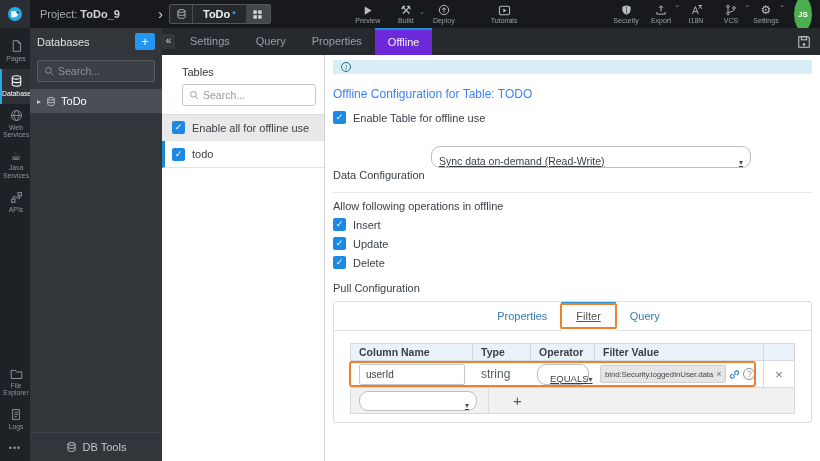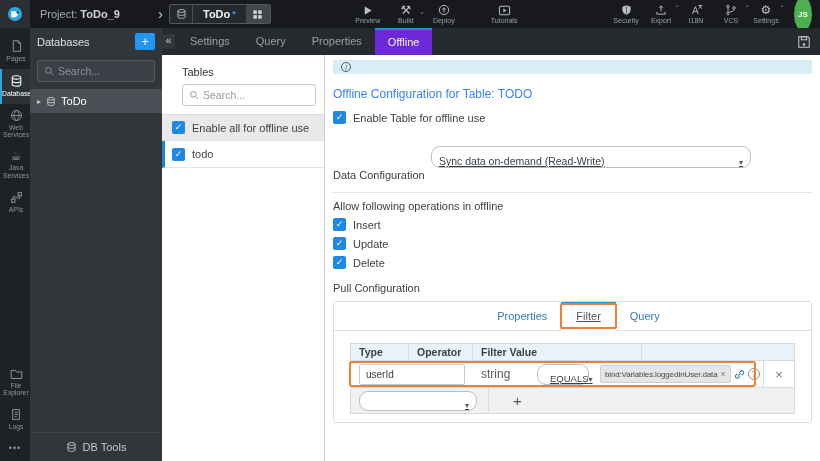--- a/index.html
+++ b/index.html
@@ -438,41 +438,42 @@
               <span class="ptab active">
                 <span>Filter</span>
                 <span class="ann ann-tab"></span>
               </span>
               <span class="ptab">Query</span>
             </div>
 
             <div class="ptable-wrap">
               <div class="ftable">
                 <div class="frow fhead">
+                  <span class="fcell c-name">Column Name</span>
                   <span class="fcell c-type">Type</span>
                   <span class="fcell c-op">Operator</span>
                   <span class="fcell c-val">Filter Value</span>
                   <span class="c-del"></span>
                 </div>
 
                 <div class="frow fdata">
                   <span class="ann ann-row"></span>
                   <span class="fcell c-name">
                     <input class="cellinput" value="userId" style="">
                   </span>
                   <span class="fcell c-type type-txt">string</span>
                   <span class="fcell c-op" style="padding:0 6px;">
                     <span class="select op-select">
                       <span>EQUALS</span>
                       <span class="sel-caret">▾</span>
                     </span>
                   </span>
                   <span class="c-val valcell">
                     <span class="chip">
-                      <span>bind:Variables.loggedInUser.data</span>
+                      <span>bind:Security.loggedInUser.data</span>
                       <span class="chip-x">×</span>
                     </span>
                     <span class="link-ic">
                       <svg width="11" height="11" viewBox="0 0 16 16" fill="none" stroke="currentColor" stroke-width="1.5">
                           <path d="M6.2 9.8l3.6-3.6M4.8 7l-2 2a2.6 2.6 0 003.7 3.7l2-2M11.2 9l2-2a2.6 2.6 0 00-3.7-3.7l-2 2"></path>
                         </svg>
                     </span>
                     <span class="q-ic">?</span>
                   </span>
                   <span class="c-del">

